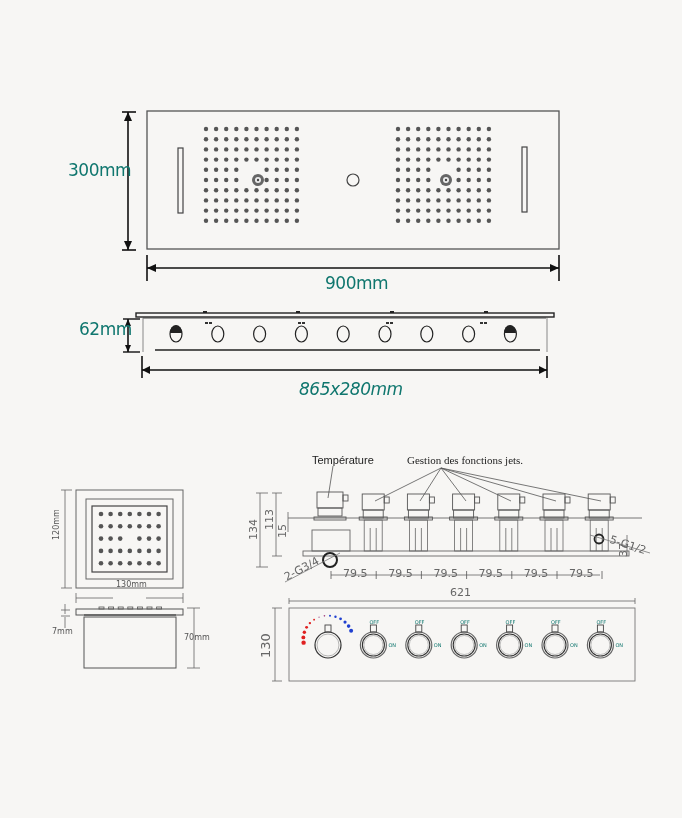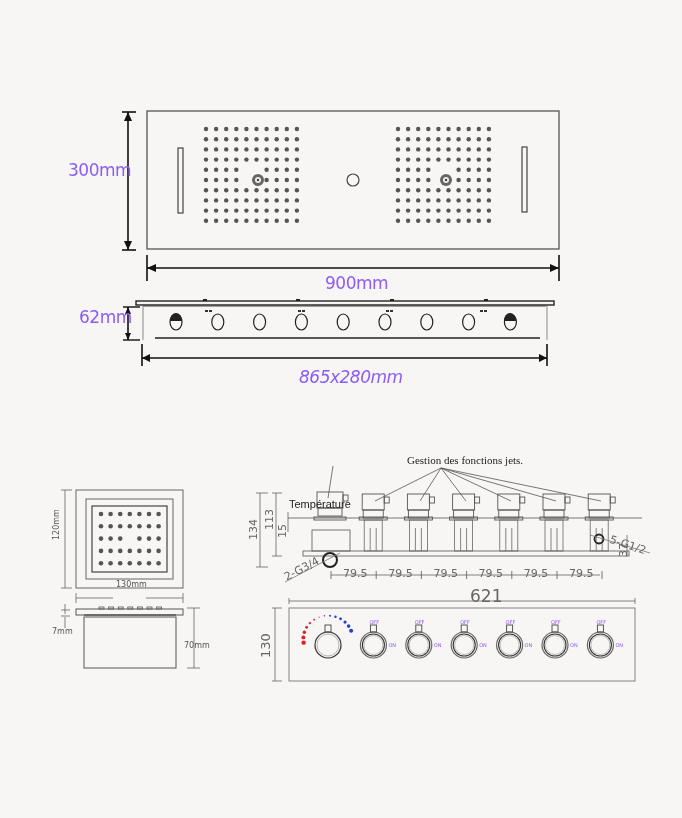--- a/index.html
+++ b/index.html
@@ -1,19 +1,19 @@
 <!DOCTYPE html>
 <html><head>
 <meta charset="utf-8">
 <style>
   html,body{margin:0;padding:0;}
   body{width:682px;height:818px;background:#f7f6f4;position:relative;overflow:hidden;font-family:"Liberation Sans",sans-serif;color:#333;}
   .abs{position:absolute;}
   svg{position:absolute;left:0;top:0;}
-  .lbl{position:absolute;font-family:"DejaVu Sans",sans-serif;color:#8b5cf6;white-space:nowrap;}
+  .lbl{position:absolute;font-family:"DejaVu Sans",sans-serif;color:#0f766e;white-space:nowrap;}
   .big{font-size:17px;letter-spacing:-0.5px;}
   .small{font-size:8px;color:#555;}
   .anno{font-size:11px;color:#222;font-family:"Liberation Sans",sans-serif;}
   .dim{font-size:11px;color:#666;}
 </style>
 </head>
 <body>
 
 <div class="abs" style="left:0;top:0;width:682px;height:300px;">
   <svg width="682" height="300">
@@ -236,21 +236,21 @@
     <line x1="147" y1="255" x2="147" y2="281" stroke="#111" stroke-width="1.6"></line>
     <line x1="559" y1="255" x2="559" y2="281" stroke="#111" stroke-width="1.6"></line>
     <line x1="147" y1="268" x2="559" y2="268" stroke="#111" stroke-width="1.6"></line>
     <polygon points="147,268 156,264 156,272" fill="#111"></polygon>
     <polygon points="559,268 550,264 550,272" fill="#111"></polygon>
   </svg>
   <span class="lbl big" style="left:68px;top:160px;">300mm</span>
   <span class="lbl big" style="left:325px;top:273px;text-align:center;">900mm</span>
 </div>
 
-<div class="abs" style="left:0;top:288px;width:608px;height:110px;">
+<div class="abs" style="left:0;top:300px;width:608px;height:110px;">
   <svg width="682" height="110">
 
     <rect x="136" y="13" width="418" height="4" fill="none" stroke="#222" stroke-width="1.4"></rect>
     <line x1="143" y1="18" x2="546" y2="18" stroke="#444" stroke-width="1"></line>
 
     <line x1="143" y1="18" x2="143" y2="52" stroke="#888" stroke-width="1"></line>
     <line x1="547" y1="18" x2="547" y2="52" stroke="#888" stroke-width="1"></line>
     <line x1="155" y1="50" x2="540" y2="50" stroke="#222" stroke-width="1.5"></line>
 
     <rect x="203" y="11" width="4" height="2" fill="#222"></rect>
@@ -365,21 +365,21 @@
     <line x1="61" y1="130" x2="70" y2="130" stroke="#666" stroke-width="0.8"></line>
     <line x1="61" y1="136" x2="70" y2="136" stroke="#666" stroke-width="0.8"></line>
 
     <line x1="194" y1="128" x2="194" y2="188" stroke="#666" stroke-width="0.8"></line>
     <line x1="187" y1="128" x2="200" y2="128" stroke="#666" stroke-width="0.8"></line>
     <line x1="187" y1="188" x2="200" y2="188" stroke="#666" stroke-width="0.8"></line>
   </svg>
   <span class="lbl small" style="left:52px;top:60px;transform:rotate(-90deg);transform-origin:left top;">120mm</span>
   <span class="lbl small" style="left:116px;top:100px;">130mm</span>
   <span class="lbl small" style="left:52px;top:147px;">7mm</span>
-  <span class="lbl small" style="left:184px;top:153px;margin-top:8px;">70mm</span>
+  <span class="lbl small" style="left:184px;top:153px;">70mm</span>
 </div>
 
 <div class="abs" style="left:0;top:440px;width:682px;height:150px;">
   <svg width="682" height="150">
 
     <line x1="333" y1="26" x2="328" y2="58" stroke="#555" stroke-width="0.8"></line>
     <g stroke="#555" stroke-width="0.8">
       <line x1="441" y1="28" x2="375" y2="61"></line>
       <line x1="441" y1="28" x2="420" y2="61"></line>
       <line x1="441" y1="28" x2="466" y2="61"></line>
@@ -462,21 +462,21 @@
     <g id="spacing-ticks">
         <line x1="331" y1="131" x2="331" y2="139" stroke="#555" stroke-width="0.8"></line>
         <line x1="376.2" y1="131" x2="376.2" y2="139" stroke="#555" stroke-width="0.8"></line>
         <line x1="421.4" y1="131" x2="421.4" y2="139" stroke="#555" stroke-width="0.8"></line>
         <line x1="466.6" y1="131" x2="466.6" y2="139" stroke="#555" stroke-width="0.8"></line>
         <line x1="511.8" y1="131" x2="511.8" y2="139" stroke="#555" stroke-width="0.8"></line>
         <line x1="557" y1="131" x2="557" y2="139" stroke="#555" stroke-width="0.8"></line>
         <line x1="602" y1="131" x2="602" y2="139" stroke="#555" stroke-width="0.8"></line>
       </g>
   </svg>
-  <span class="lbl anno" style="left:289px;top:14px;margin-top:44px;">Température</span>
+  <span class="lbl anno" style="left:312px;top:14px;">Température</span>
   <span class="lbl anno" style="left:407px;top:14px;font-family:Liberation Serif, serif;">Gestion des fonctions jets.</span>
   <span class="lbl dim" style="left:247px;top:100px;transform:rotate(-90deg);transform-origin:left top;">134</span>
   <span class="lbl dim" style="left:263px;top:90px;transform:rotate(-90deg);transform-origin:left top;">113</span>
   <span class="lbl dim" style="left:276px;top:98px;transform:rotate(-90deg);transform-origin:left top;">15</span>
   <span class="lbl dim" style="left:617px;top:117px;transform:rotate(-90deg);transform-origin:left top;">37</span>
   <span class="lbl dim" style="left:282px;top:132px;transform:rotate(-28deg);transform-origin:left top;">2-G3/4</span>
   <span class="lbl dim" style="left:612px;top:93px;transform:rotate(18deg);transform-origin:left top;">5-G1/2</span>
   <div id="spacing-labels">
       <span class="lbl dim" style="left: 343px; top: 127px;">79.5</span>
       <span class="lbl dim" style="left: 388.2px; top: 127px;">79.5</span>
@@ -536,21 +536,21 @@
         <circle cx="555" cy="65" r="13" fill="none" stroke="#666" stroke-width="1.2"></circle>
         <circle cx="555" cy="65" r="11" fill="none" stroke="#333" stroke-width="1.1"></circle>
         <circle cx="555" cy="65" r="9.5" fill="none" stroke="#999" stroke-width="0.6"></circle>
         <rect x="552" y="45" width="6" height="7" fill="none" stroke="#444" stroke-width="0.9"></rect>
         <circle cx="600.4" cy="65" r="13" fill="none" stroke="#666" stroke-width="1.2"></circle>
         <circle cx="600.4" cy="65" r="11" fill="none" stroke="#333" stroke-width="1.1"></circle>
         <circle cx="600.4" cy="65" r="9.5" fill="none" stroke="#999" stroke-width="0.6"></circle>
         <rect x="597.4" y="45" width="6" height="7" fill="none" stroke="#444" stroke-width="0.9"></rect>
       </g>
   </svg>
-  <span class="lbl dim" style="left:450px;top:6px;font-size:17px;margin-left:20px;">621</span>
+  <span class="lbl dim" style="left:450px;top:6px;font-size:11px;">621</span>
   <span class="lbl dim" style="left:258px;top:78px;font-size:13px;transform:rotate(-90deg);transform-origin:left top;">130</span>
   <div id="knob-labels">
       <span class="lbl" style="font-size: 5px; left: 369.4px; top: 39px;">OFF</span>
       <span class="lbl" style="font-size: 5px; left: 388.4px; top: 62px;">ON</span>
       <span class="lbl" style="font-size: 5px; left: 414.8px; top: 39px;">OFF</span>
       <span class="lbl" style="font-size: 5px; left: 433.8px; top: 62px;">ON</span>
       <span class="lbl" style="font-size: 5px; left: 460.2px; top: 39px;">OFF</span>
       <span class="lbl" style="font-size: 5px; left: 479.2px; top: 62px;">ON</span>
       <span class="lbl" style="font-size: 5px; left: 505.6px; top: 39px;">OFF</span>
       <span class="lbl" style="font-size: 5px; left: 524.6px; top: 62px;">ON</span>

